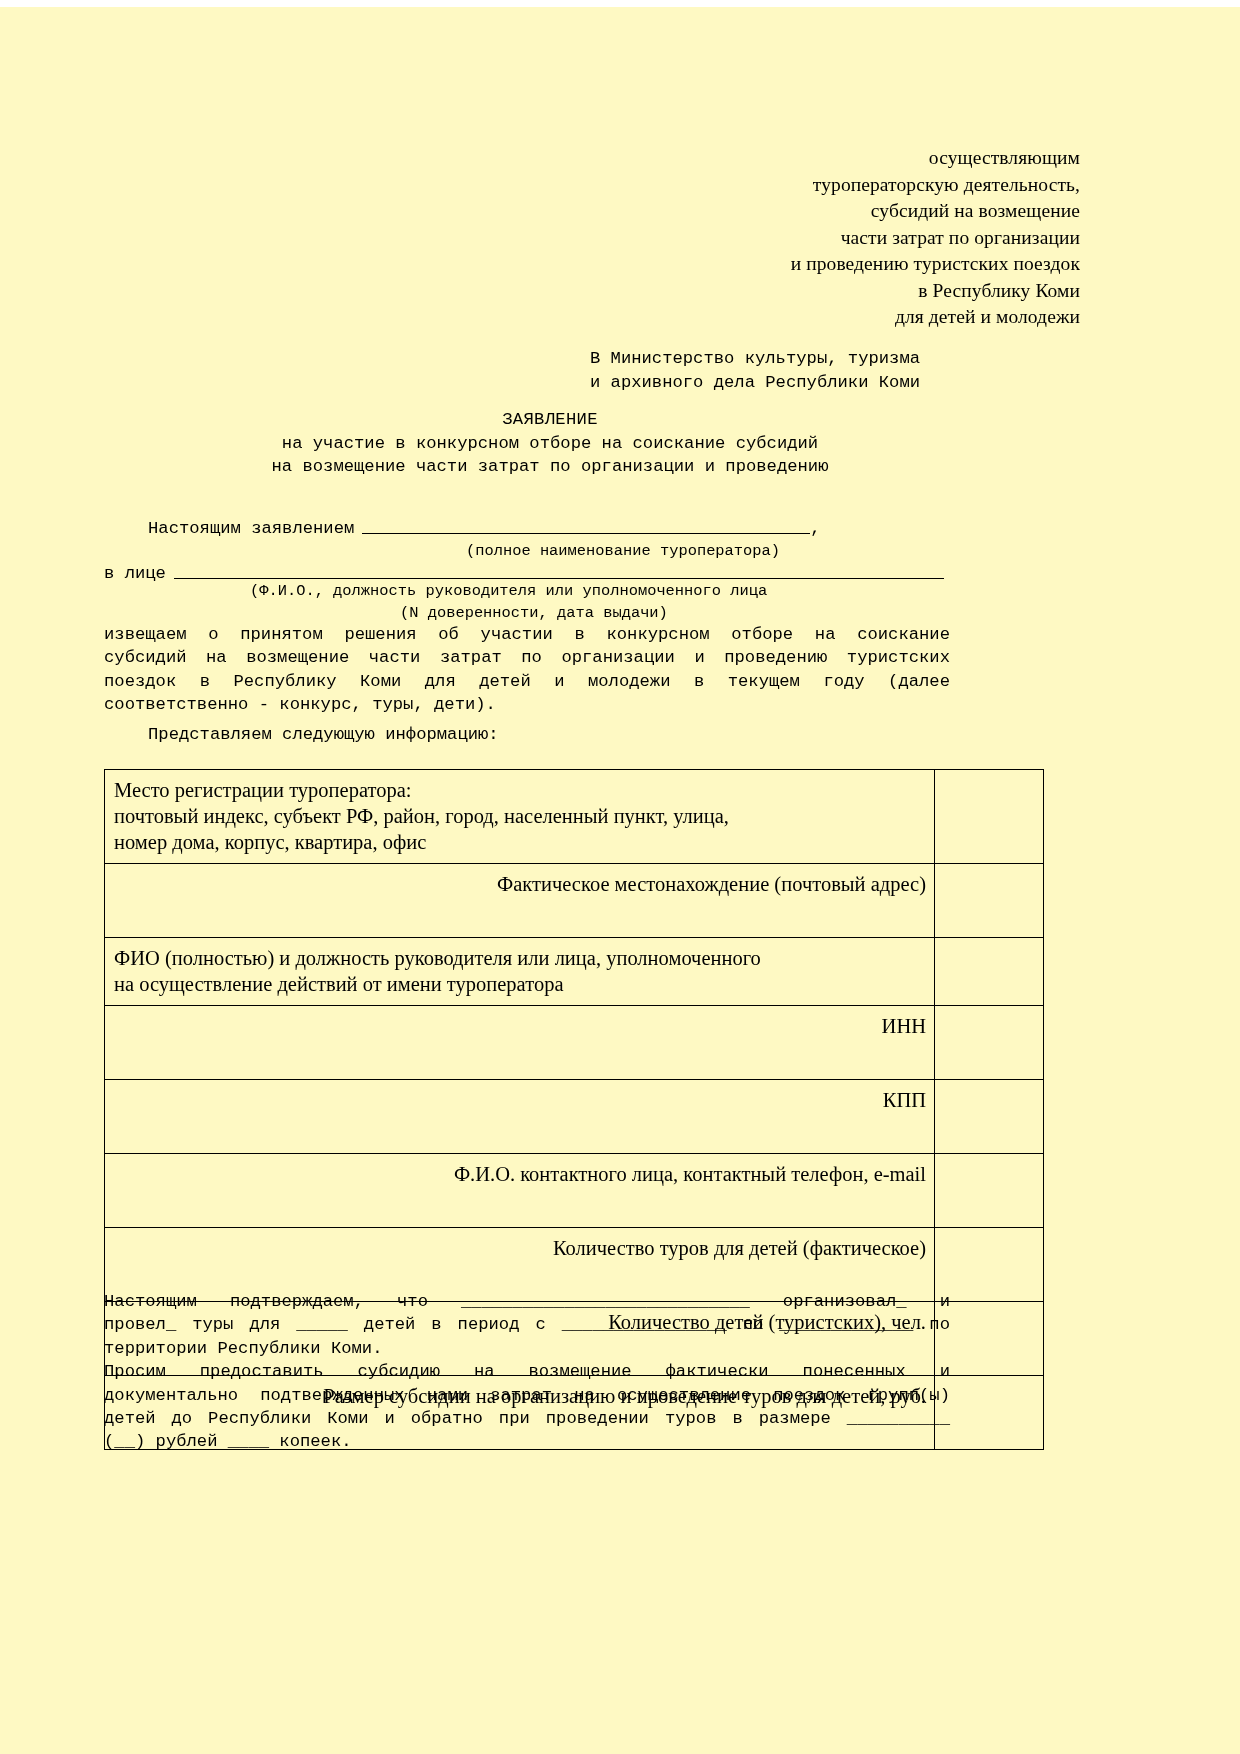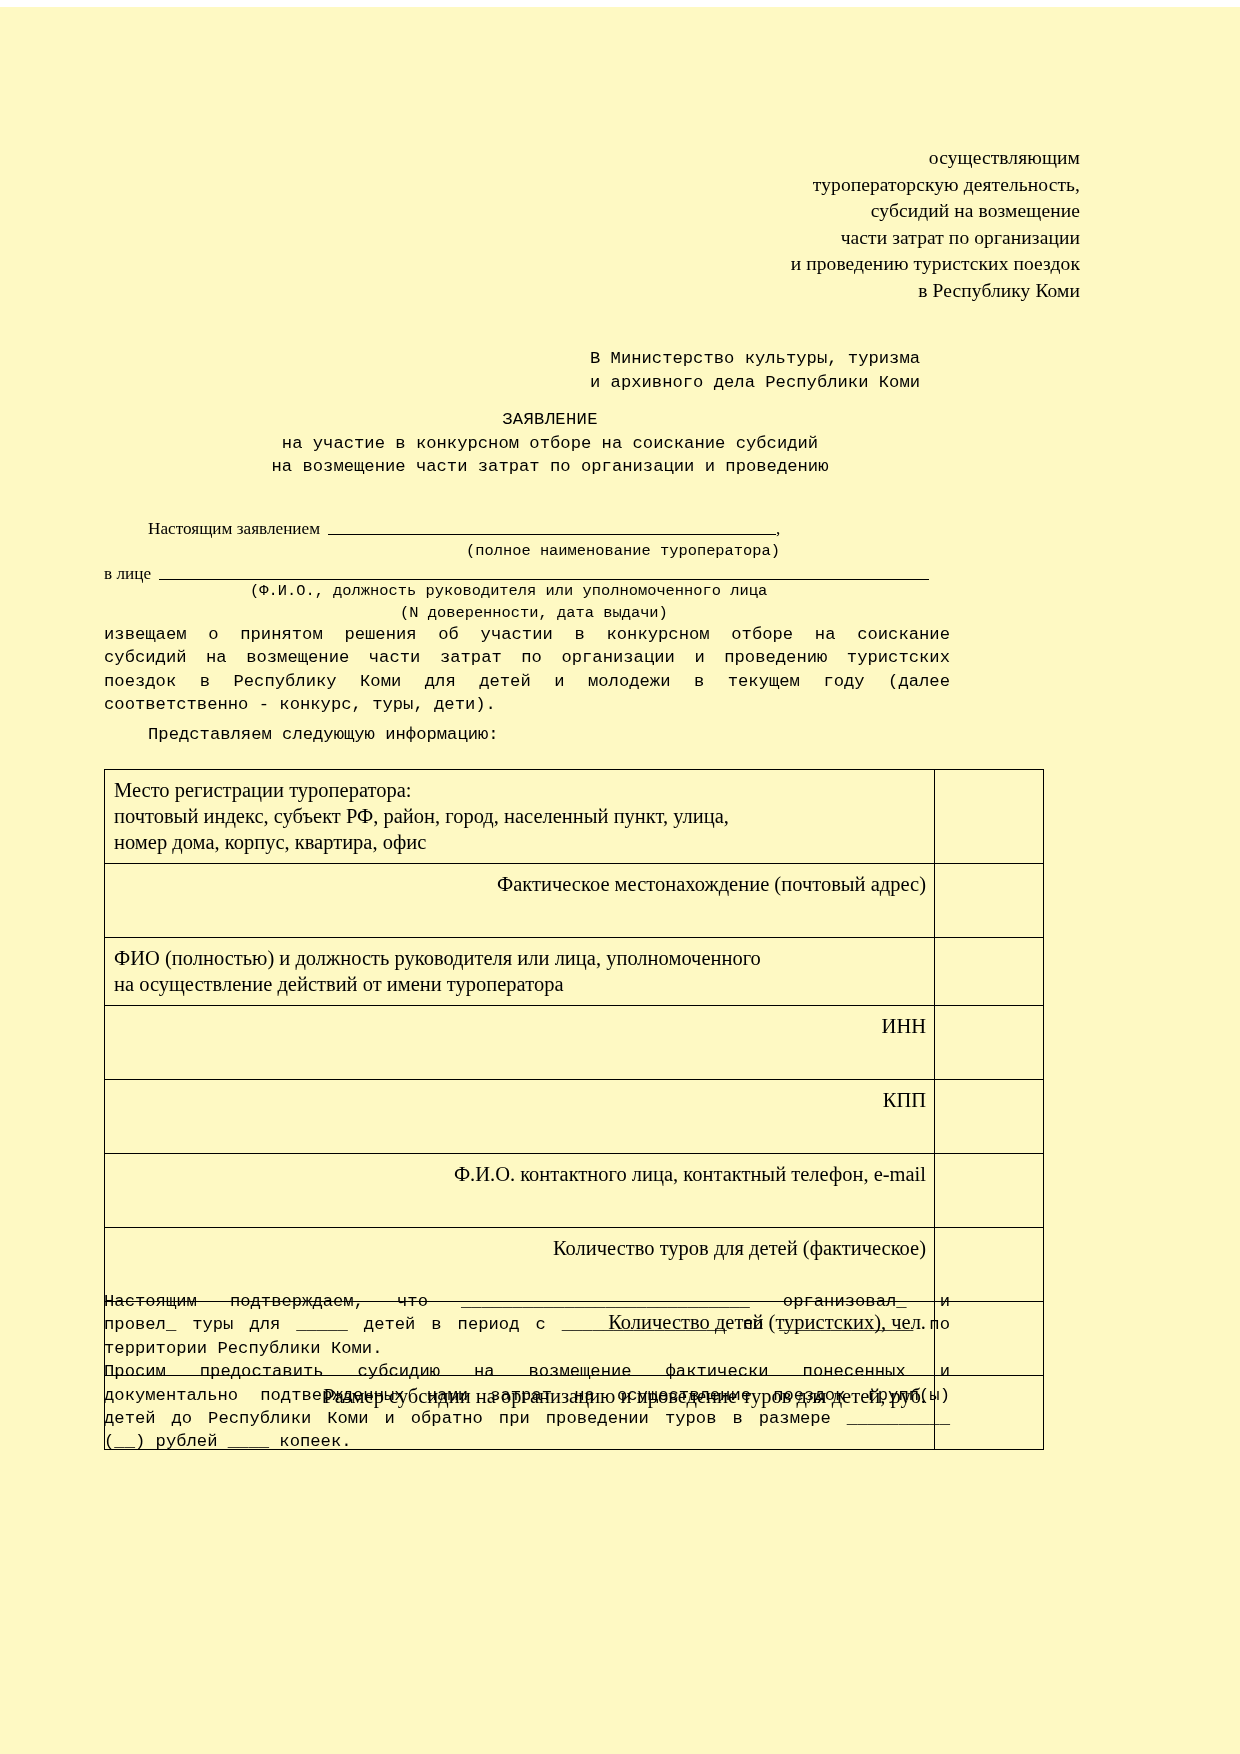--- a/index.html
+++ b/index.html
@@ -62,21 +62,20 @@
     line-height: 23.5px;
   }
   .title-block .main-title { letter-spacing: .3px; }
 
   
   .field-row {
     position: absolute;
     font-size: 17.2px;
     line-height: 23px;
     white-space: nowrap;
-    font-family: Liberation Serif, serif;
   }
   .rule {
     display: inline-block;
     border-bottom: 1px solid #000;
     vertical-align: baseline;
     height: 15px;
     margin-bottom: -1px;
   }
   .caption {
     position: absolute;
@@ -157,20 +156,21 @@
 
 <div class="page">
 
   <div class="doc-header serif">
     <div>осуществляющим</div>
     <div>туроператорскую деятельность,</div>
     <div>субсидий на возмещение</div>
     <div>части затрат по организации</div>
     <div>и проведению туристских поездок</div>
     <div>в Республику Коми</div>
+    <div>для детей и молодежи</div>
   </div>
 
   <div class="ministry mono">
     <div>В Министерство культуры, туризма</div>
     <div>и архивного дела Республики Коми</div>
   </div>
 
   <div class="title-block mono">
     <div class="main-title">ЗАЯВЛЕНИЕ</div>
     <div>на участие в конкурсном отборе на соискание субсидий</div>

